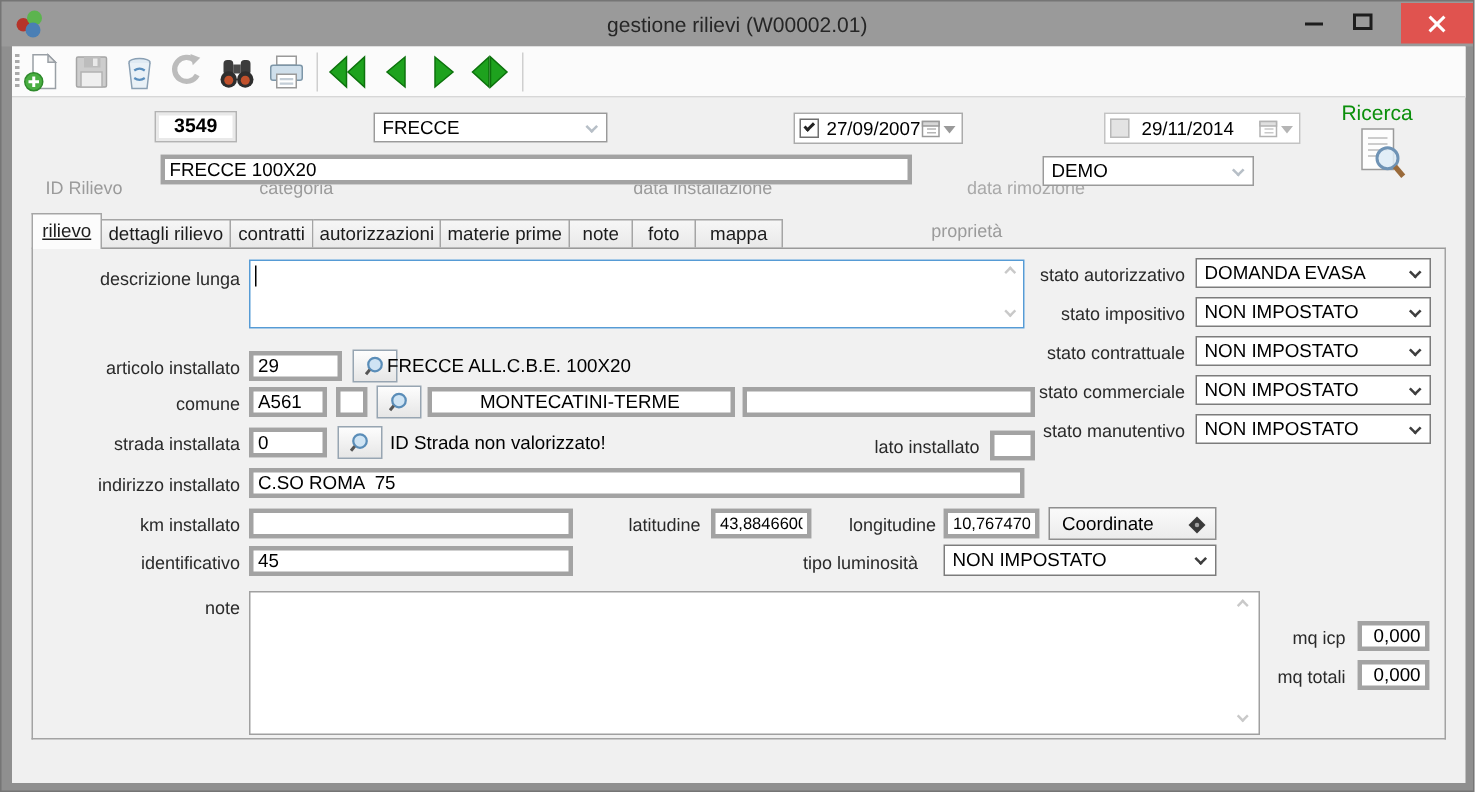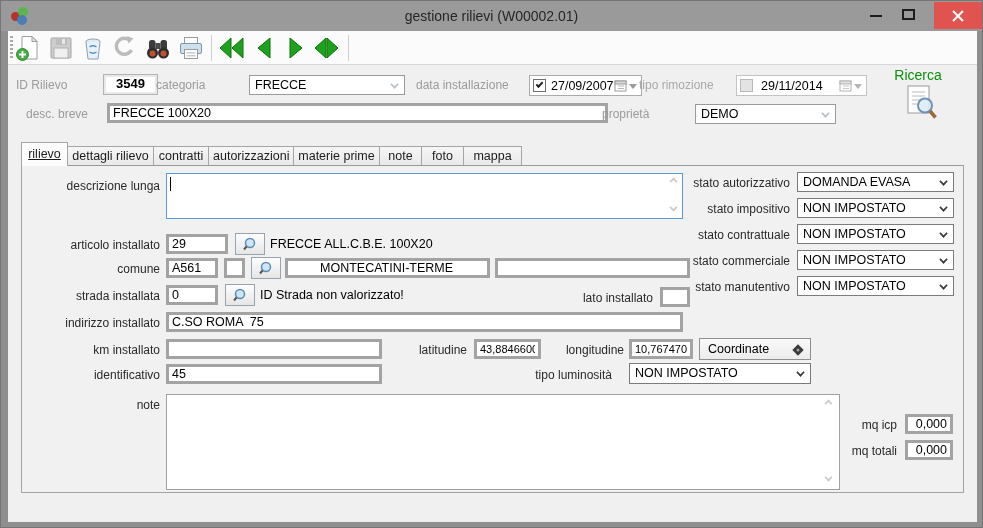--- a/index.html
+++ b/index.html
@@ -18,21 +18,21 @@
   .btn-close i { position:absolute; left:17px; top:7px; width:14px; height:14px; }
   .btn-close i b, .btn-close i u { position:absolute; left:6px; top:0; width:2px; height:14px; background:#fff; }
   .btn-close i b { transform:rotate(45deg); } .btn-close i u { transform:rotate(-45deg); }
   .client { position:absolute; left:7px; top:30px; width:969px; height:491px; background:#f0f0f0; }
   .toolbar { position:absolute; left:0; top:0; width:969px; height:34px; background:#fbfbfb; border-bottom:1px solid #d7d7d7; }
   .grip { position:absolute; left:2px; top:5px; width:3px; height:24px;
           background:repeating-linear-gradient(#aaa 0 2px, transparent 2px 4px); }
   .ticon { position:absolute; top:3px; width:28px; height:28px; cursor:default; }
   .tsep { position:absolute; top:4px; width:1px; height:26px; background:#cfcfcf; }
   .azienda { position:absolute; right:8px; top:10px; color:#111; font-size:12px; }
-  .lblg { position:absolute; color:#9b9b9b; text-align:left; white-space:nowrap; }
+  .lblg { position:absolute; color:#9b9b9b; text-align:center; white-space:nowrap;margin-top:40px; }
   .lbld { position:absolute; color:#2a2a2a; text-align:right; white-space:nowrap; }
   .inp { position:absolute; height:20px; border:3px solid #a3a3a3; background:#fff; color:#000;
          font-family:inherit; font-size:12.5px; padding:0 3px; outline:none; }
   .idbox { position:absolute; border:1px solid #b3b3b3; background:#fff; box-shadow:0 0 0 2px #e9e9e9 inset;
            text-align:center; font-weight:bold; font-size:13px; line-height:18px; color:#000; }
   .dd { position:absolute; height:20px; border:1px solid #9a9a9a; background:#fff; color:#000;
         font-size:12.5px; line-height:18px; padding:0 20px 0 5px; overflow:hidden; white-space:nowrap; }
   .dd .chv { position:absolute; right:6px; top:5px; width:7px; height:7px; }
   .chv b { display:block; width:7px; height:7px; border-left:2px solid #3e3e3e; border-bottom:2px solid #3e3e3e;
            transform:rotate(-45deg) scale(.85); }
@@ -187,21 +187,21 @@
           <span class="ck"></span>
         </span>
       <span class="dtx">27/09/2007</span>
       <svg style="position:absolute;right:13px;top:3px" width="14" height="14">
           <rect x="1" y="2" width="11" height="10" fill="#fff" stroke="#9a9a9a"></rect>
           <rect x="1" y="2" width="11" height="3" fill="#d7d7d7" stroke="#9a9a9a"></rect>
           <path d="M4 7 h6 M4 9.5 h6" stroke="#b5b5b5"></path>
         </svg>
       <span class="dar"></span>
     </div>
-    <span class="lblg" style="left:631px;top:47px;width:90px;color:#a9a9a9">tipo rimozione</span>
+    <span class="lblg" style="left:631px;top:47px;width:90px;color:#a9a9a9">data rimozione</span>
     <div class="datectl" style="left:728px;top:44px;width:131px;border-color:#c3c3c3">
       <span class="cb off"></span>
       <span class="dtx" style="left:24px">29/11/2014</span>
       <svg style="position:absolute;right:13px;top:3px" width="14" height="14">
           <rect x="1" y="2" width="11" height="10" fill="#fff" stroke="#b3b3b3"></rect>
           <rect x="1" y="2" width="11" height="3" fill="#e0e0e0" stroke="#b3b3b3"></rect>
           <path d="M4 7 h6 M4 9.5 h6" stroke="#c9c9c9"></path>
         </svg>
       <span class="dar" style="border-top-color:#b5b5b5"></span>
     </div>
@@ -245,21 +245,21 @@
         </span>
 
       <span class="lbld" style="left:8px;top:72px;width:130px">articolo installato</span>
       <input class="inp" style="left: 144px; top: 68px; width: 62px;" value="29">
       <span class="mbtn" style="left:213px;top:67px">
           <svg width="17" height="17">
             <circle cx="8" cy="7" r="4.5" fill="#cfe4f4" stroke="#5a8db8" stroke-width="1.5"></circle>
             <line x1="4.5" y1="10.5" x2="2" y2="13.5" stroke="#555" stroke-width="2"></line>
           </svg>
         </span>
-      <span class="txt" style="left:248px;top:71px">FRECCE ALL.C.B.E. 100X20</span>
+      <span class="txt" style="left:236px;top:71px">FRECCE ALL.C.B.E. 100X20</span>
 
       <span class="lbld" style="left:8px;top:96px;width:130px">comune</span>
       <input class="inp" style="left: 144px; top: 92px; width: 52px;" value="A561">
       <input class="inp" style="left: 202px; top: 92px; width: 21px;" value="">
       <span class="mbtn" style="left:229px;top:91px">
           <svg width="17" height="17">
             <circle cx="8" cy="7" r="4.5" fill="#cfe4f4" stroke="#5a8db8" stroke-width="1.5"></circle>
             <line x1="4.5" y1="10.5" x2="2" y2="13.5" stroke="#555" stroke-width="2"></line>
           </svg>
         </span>

